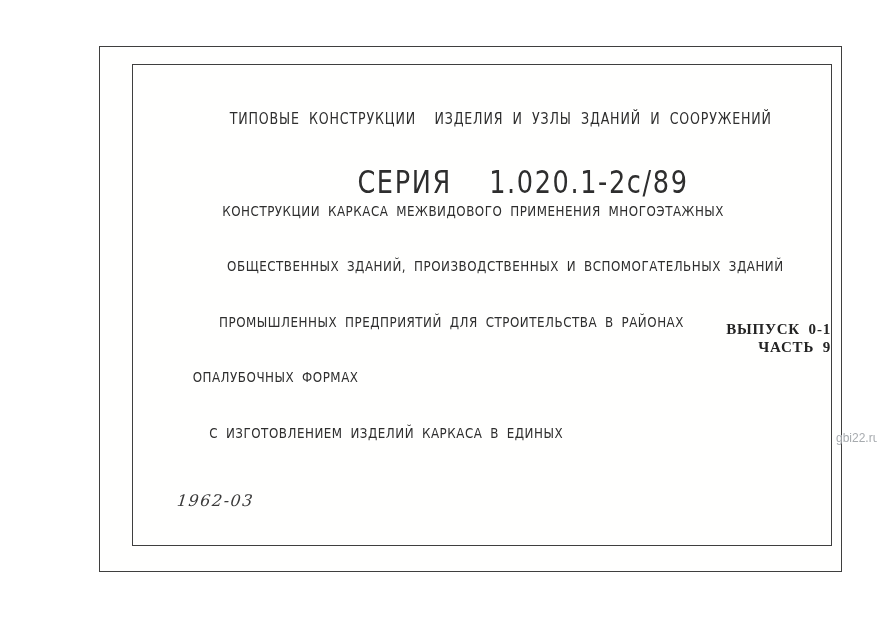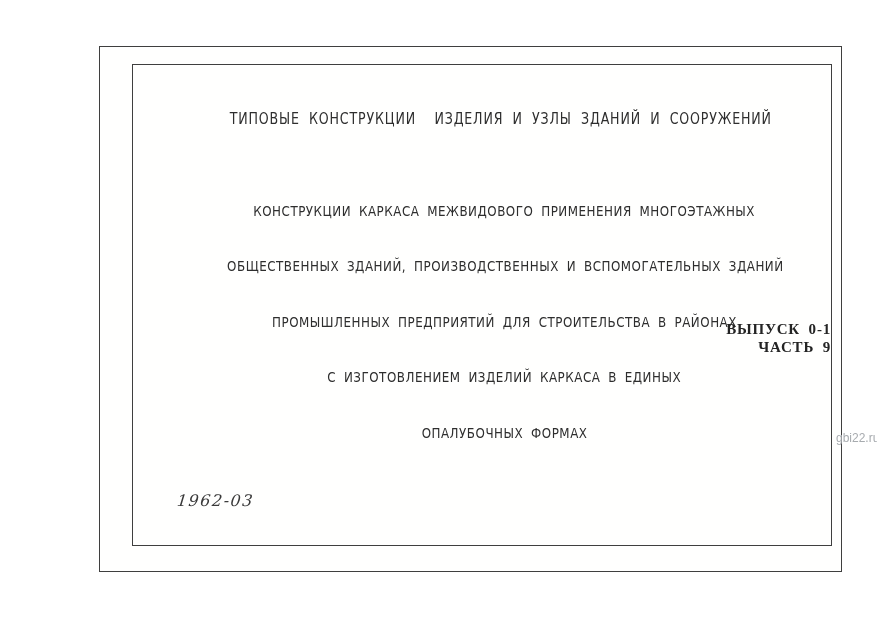--- a/index.html
+++ b/index.html
@@ -53,21 +53,21 @@
     word-spacing: 0.35em;
   }
   #header-row { top: 27px; font-size: 15px; font-weight: 500; }
   #series-row { top: 60px; font-size: 32px; font-weight: 400; }
   #series-row .draft-line { transform: scaleX(0.80); letter-spacing: 2px; }
   #description-block {
     position: absolute;
     left: 0;
     top: 118px;
     width: 100%;
-    text-align: center;
+    text-align: left;
     color: #2e2e2e;
     font-size: 14px;
     line-height: 18.5px;
   }
   #description-block .desc-row { white-space: pre; }
   #description-block .draft-line {
     display: inline-block;
     transform: scaleX(0.85);
     transform-origin: 50% 50%;
     letter-spacing: 0.6px;
@@ -113,36 +113,39 @@
 
 <div id="scan-page">
 
   <div id="outer-frame">
     <div id="inner-frame">
 
       <div class="draft-row" id="header-row">
         <span class="draft-line">ТИПОВЫЕ КОНСТРУКЦИИ  ИЗДЕЛИЯ И УЗЛЫ ЗДАНИЙ И СООРУЖЕНИЙ</span>
       </div>
 
+      <div class="draft-row" id="series-row">
+        <span class="draft-line">СЕРИЯ  1.020.1-2с/89</span>
+      </div>
 
       <div id="description-block">
         <div class="desc-row">
           <span class="draft-line">КОНСТРУКЦИИ КАРКАСА МЕЖВИДОВОГО ПРИМЕНЕНИЯ МНОГОЭТАЖНЫХ</span>
         </div>
         <div class="desc-row">
           <span class="draft-line">ОБЩЕСТВЕННЫХ ЗДАНИЙ, ПРОИЗВОДСТВЕННЫХ И ВСПОМОГАТЕЛЬНЫХ ЗДАНИЙ</span>
         </div>
         <div class="desc-row">
           <span class="draft-line">ПРОМЫШЛЕННЫХ ПРЕДПРИЯТИЙ ДЛЯ СТРОИТЕЛЬСТВА В РАЙОНАХ</span>
         </div>
         <div class="desc-row">
-          <span class="draft-line">С ИЗГОТОВЛЕНИЕМ ИЗДЕЛИЙ КАРКАСА В ЕДИНЫХ</span>
+          <span class="draft-line">ОПАЛУБОЧНЫХ ФОРМАХ</span>
         </div>
         <div class="desc-row">
-          <span class="draft-line">ОПАЛУБОЧНЫХ ФОРМАХ</span>
+          <span class="draft-line">С ИЗГОТОВЛЕНИЕМ ИЗДЕЛИЙ КАРКАСА В ЕДИНЫХ</span>
         </div>
       </div>
 
       <div class="serif-row" id="issue-row">ВЫПУСК 0-1</div>
 
       <div class="serif-row" id="part-row">ЧАСТЬ 9</div>
 
 
       <div id="handwritten-mark">1962-03</div>
 

